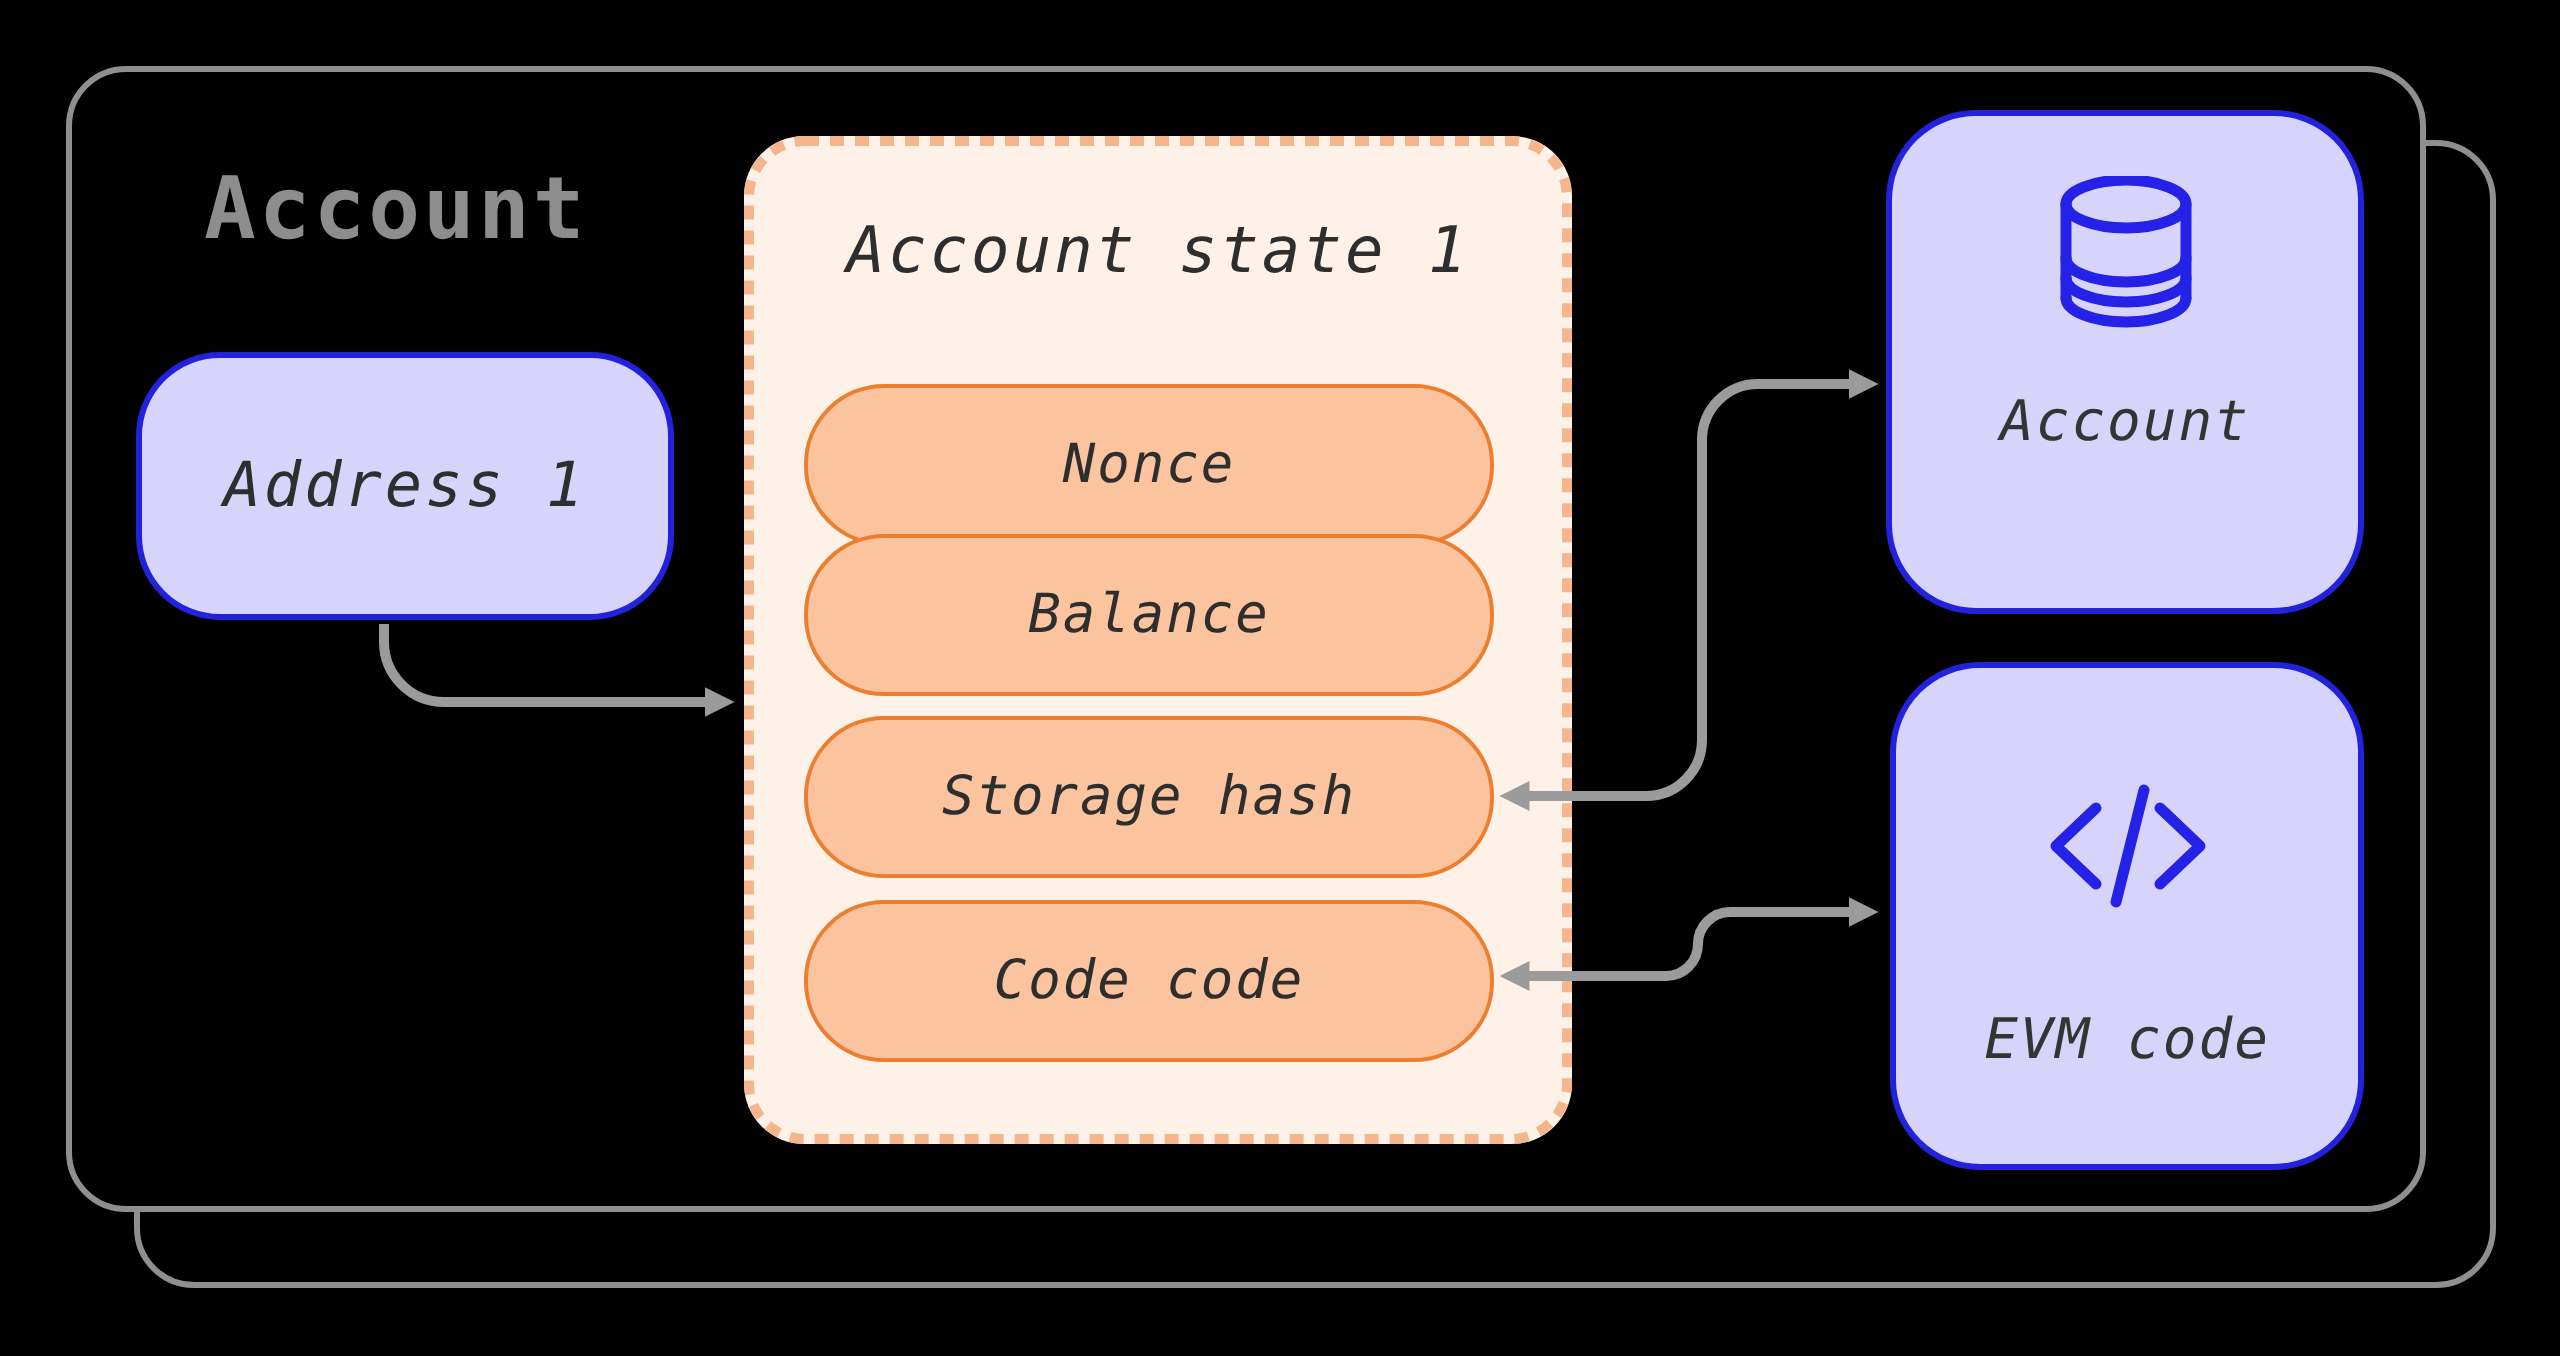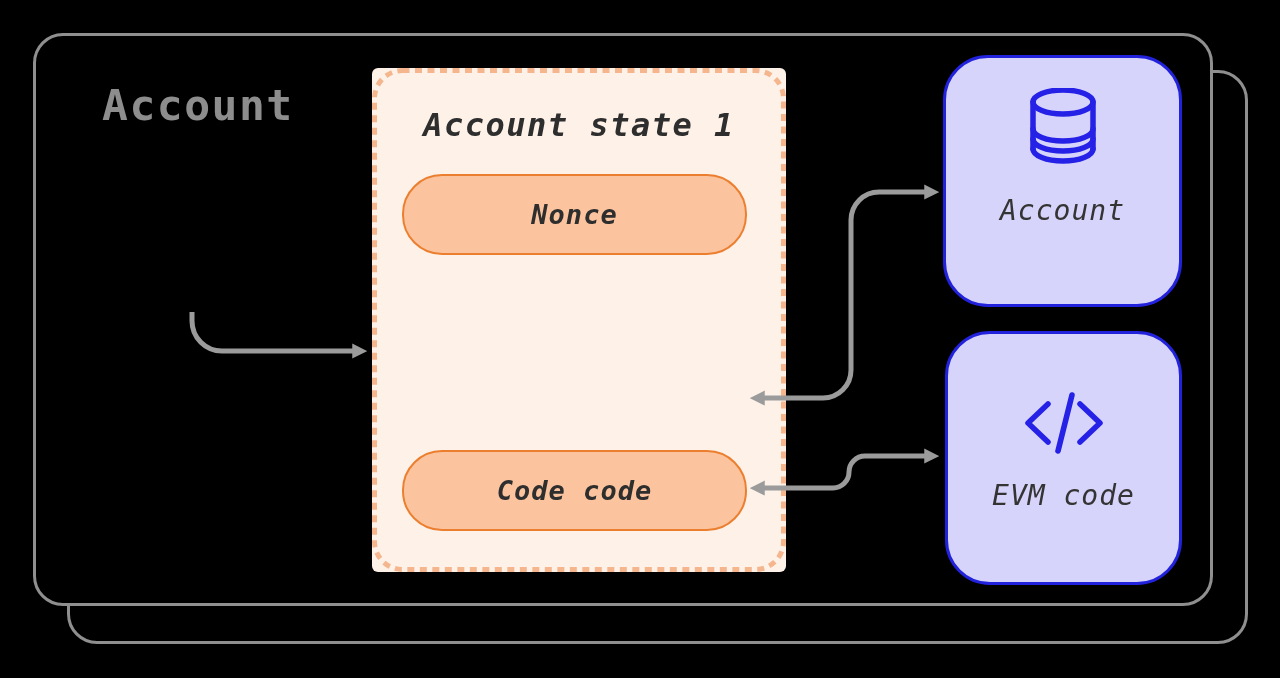--- a/index.html
+++ b/index.html
@@ -15,21 +15,21 @@
   .card{position:absolute;border:3px solid var(--card-border);border-radius:30px;box-sizing:border-box;}
   .back-card{left:67px;top:70px;width:1181px;height:574px;}
   .main-card{left:33px;top:33px;width:1180px;height:573px;background:var(--bg);}
   .card-title{position:absolute;left:102px;top:80px;font-size:43px;font-weight:bold;
               letter-spacing:1.5px;color:var(--title-gray);}
   .node{position:absolute;box-sizing:border-box;background:var(--node-fill);
         border:3px solid var(--node-border);display:flex;align-items:center;justify-content:center;}
   .address-box{left:68px;top:176px;width:269px;height:134px;border-radius:42px;}
   .node-label{font-style:italic;font-size:31px;letter-spacing:1.5px;color:var(--text);}
   .state-panel{position:absolute;left:372px;top:68px;width:414px;height:504px;
-               background:var(--panel-fill);border-radius:6px;font-weight:bold;}
+               background:var(--panel-fill);border-radius:30px;}
   .dash-svg{position:absolute;left:0;top:0;}
   .dash-rect{fill:none;stroke:var(--panel-dash);stroke-width:5;}
   .panel-title{position:absolute;left:0;top:38px;width:100%;text-align:center;
                font-style:italic;font-size:32px;letter-spacing:1.5px;color:var(--text);}
   .pill{position:absolute;left:30px;width:345px;height:81px;box-sizing:border-box;
         background:var(--pill-fill);border:2.5px solid var(--pill-border);border-radius:40px;
         display:flex;align-items:center;justify-content:center;}
   .pill-label{font-style:italic;font-size:27px;letter-spacing:1px;color:var(--text);}
   .side-box{flex-direction:column;justify-content:flex-start;}
   .storage-box{left:943px;top:55px;width:239px;height:252px;border-radius:45px;}
@@ -44,28 +44,37 @@
 </head>
 <body>
 
 <div class="stage">
 
   <div class="card back-card"></div>
   <div class="card main-card"></div>
 
   <div class="card-title">Account</div>
 
+  <div class="node address-box">
+    <span class="node-label">Address 1</span>
+  </div>
 
   <div class="state-panel">
     <svg class="dash-svg" width="414" height="504">
       <rect class="dash-rect" x="2.5" y="2.5" width="409" height="499" rx="28" stroke-dasharray="7 5.5"></rect>
     </svg>
     <div class="panel-title">Account state 1</div>
-    <div class="pill" style="top:106px">
+    <div class="pill" style="top:124px">
       <span class="pill-label">Nonce</span>
+    </div>
+    <div class="pill" style="top:199px">
+      <span class="pill-label">Balance</span>
+    </div>
+    <div class="pill" style="top:290px">
+      <span class="pill-label">Storage hash</span>
     </div>
     <div class="pill" style="top:382px">
       <span class="pill-label">Code code</span>
     </div>
   </div>
 
   <div class="node side-box storage-box">
     <svg width="68" height="78" viewBox="0 0 68 78" style="margin-top:30px">
       <ellipse class="icon-stroke" cx="34" cy="14" rx="30" ry="12"></ellipse>
       <path class="icon-stroke" d="M4,14 V61 M64,14 V61"></path>
@@ -77,21 +86,21 @@
       <div>Account</div>
     </div>
   </div>
 
   <div class="node side-box evm-box">
     <svg width="86" height="62" viewBox="0 0 86 62" style="margin-top:58px">
       <polyline class="icon-stroke" points="27,12 7,31 27,50"></polyline>
       <polyline class="icon-stroke" points="59,12 79,31 59,50"></polyline>
       <line class="icon-stroke" x1="51" y1="3" x2="37" y2="59"></line>
     </svg>
-    <div class="side-label" style="margin-top:21px">EVM code</div>
+    <div class="side-label" style="margin-top:45px">EVM code</div>
   </div>
 
   <svg class="arrows" width="1280" height="678">
     <defs>
       <marker id="ah" viewBox="0 0 10 10" refX="0.5" refY="5" markerWidth="3" markerHeight="4" orient="auto-start-reverse" markerUnits="strokeWidth">
         <path class="arrow-head" d="M0,0 L10,5 L0,10 Z"></path>
       </marker>
     </defs>
     <path class="arrow-path" d="M192,312 V321 a30,30 0 0 0 30,30 H353" marker-end="url(#ah)"></path>
     <path class="arrow-path" d="M764,398 H823 a28,28 0 0 0 28,-28 V220 a28,28 0 0 1 28,-28 H925" marker-start="url(#ah)" marker-end="url(#ah)"></path>

